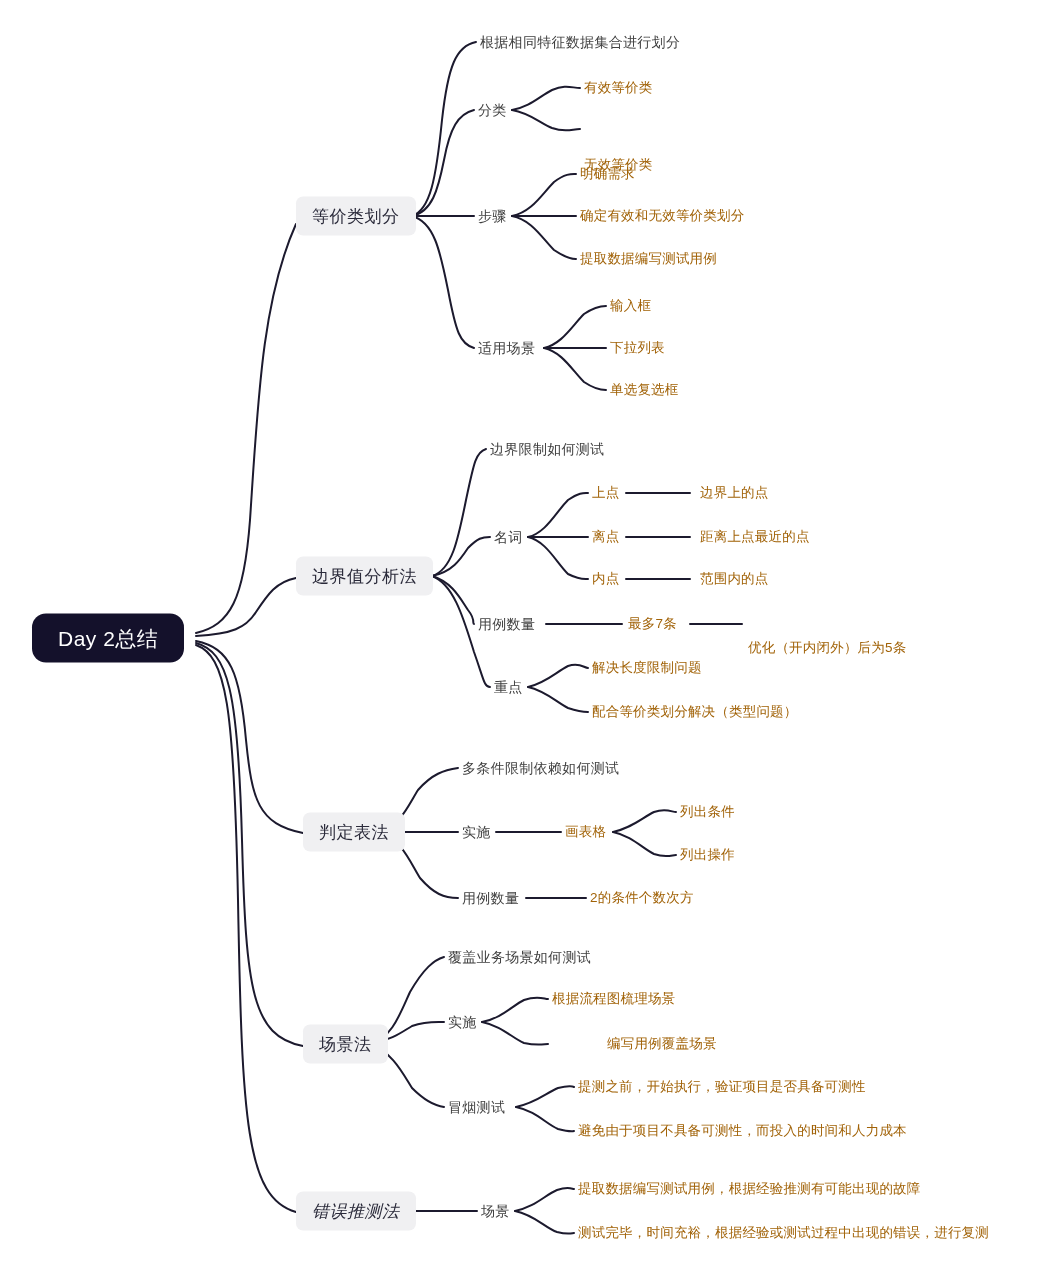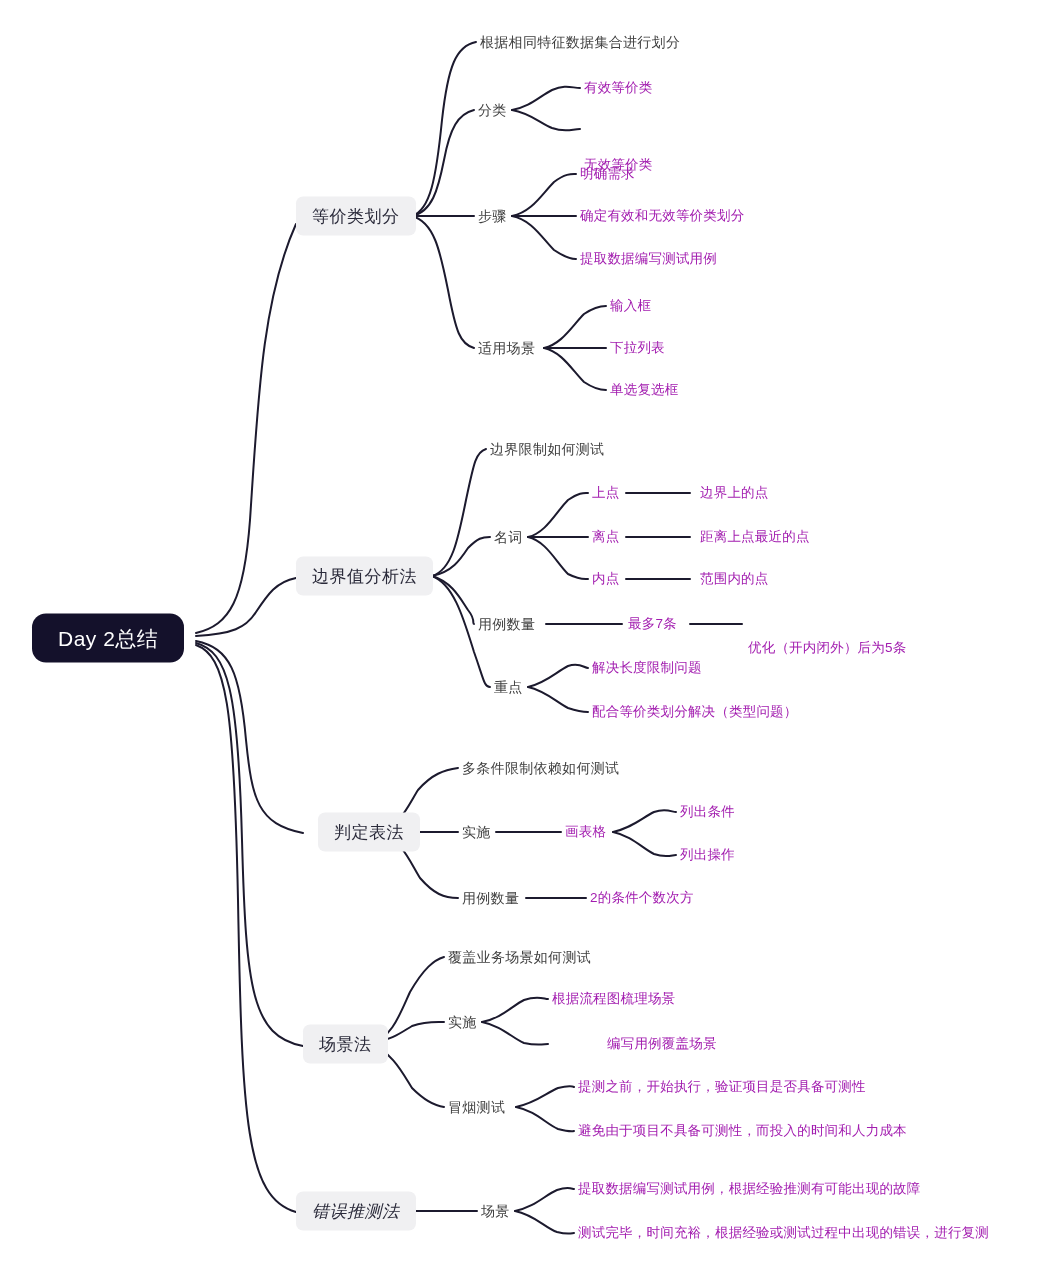--- a/index.html
+++ b/index.html
@@ -52,21 +52,21 @@
   }
   
   .node.sub {
     color: #404040;
     font-size: 14px;
     letter-spacing: 0.3px;
     padding: 3px 0;
   }
   
   .node.leaf {
-    color: #a21caf;
+    color: #a16207;
     font-size: 13.5px;
     letter-spacing: 0.2px;
     padding: 3px 0;
   }
 </style>
 </head>
 <body>
 
 <div id="canvas">
   <svg id="edges" viewBox="0 0 1042 1276" xmlns="http://www.w3.org/2000/svg">
@@ -142,21 +142,21 @@
       <div class="node leaf" style="left: 592px; top: 537px;">离点</div>
       <div class="node leaf" style="left: 700px; top: 537px;">距离上点最近的点</div>
       <div class="node leaf" style="left: 592px; top: 579px;">内点</div>
       <div class="node leaf" style="left: 700px; top: 579px;">范围内的点</div>
       <div class="node sub" style="left: 478px; top: 624px;">用例数量</div>
       <div class="node leaf" style="left: 628px; top: 624px;">最多7条</div>
       <div class="node leaf" style="left: 748px; top: 624px; margin-top: 24px;">优化（开内闭外）后为5条</div>
       <div class="node sub" style="left: 494px; top: 687px;">重点</div>
       <div class="node leaf" style="left: 592px; top: 668px;">解决长度限制问题</div>
       <div class="node leaf" style="left: 592px; top: 712px;">配合等价类划分解决（类型问题）</div>
-      <div class="node branch" style="left: 303px; top: 832px; margin-left: 15px;">判定表法</div>
+      <div class="node branch" style="left: 303px; top: 832px;">判定表法</div>
       <div class="node sub" style="left: 462px; top: 768px;">多条件限制依赖如何测试</div>
       <div class="node sub" style="left: 462px; top: 832px;">实施</div>
       <div class="node leaf" style="left: 565px; top: 832px;">画表格</div>
       <div class="node leaf" style="left: 680px; top: 812px;">列出条件</div>
       <div class="node leaf" style="left: 680px; top: 855px;">列出操作</div>
       <div class="node sub" style="left: 462px; top: 898px;">用例数量</div>
       <div class="node leaf" style="left: 590px; top: 898px;">2的条件个数次方</div>
       <div class="node branch" style="left: 303px; top: 1044px;">场景法</div>
       <div class="node sub" style="left: 448px; top: 957px;">覆盖业务场景如何测试</div>
       <div class="node sub" style="left: 448px; top: 1022px;">实施</div>

